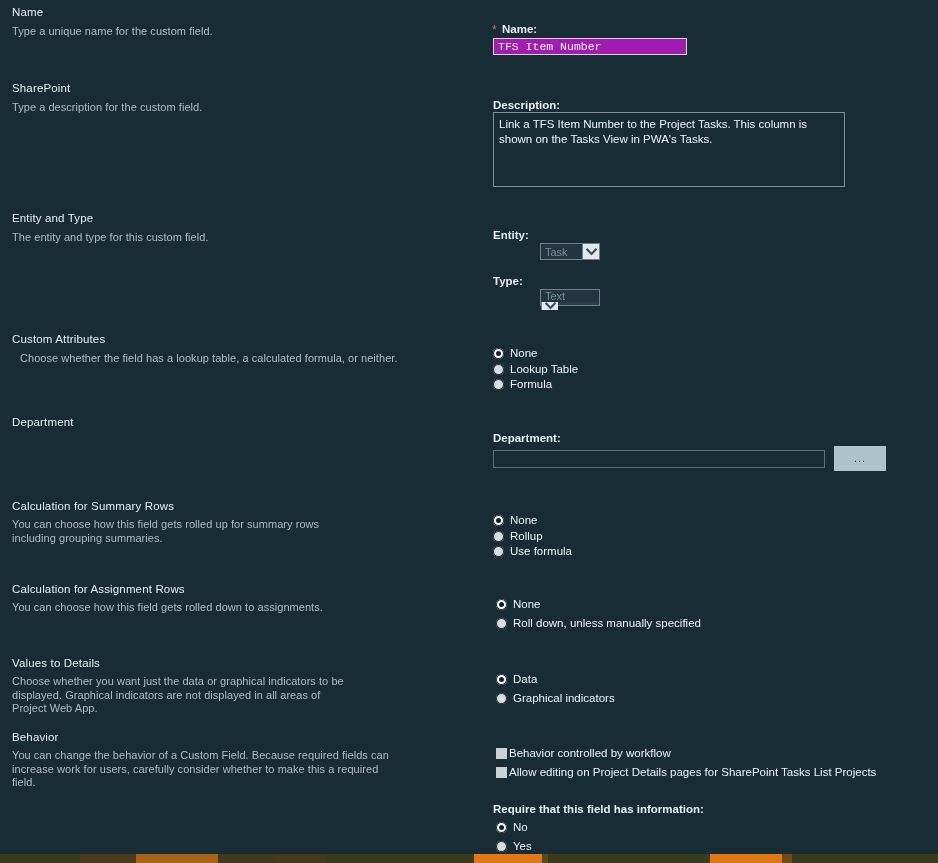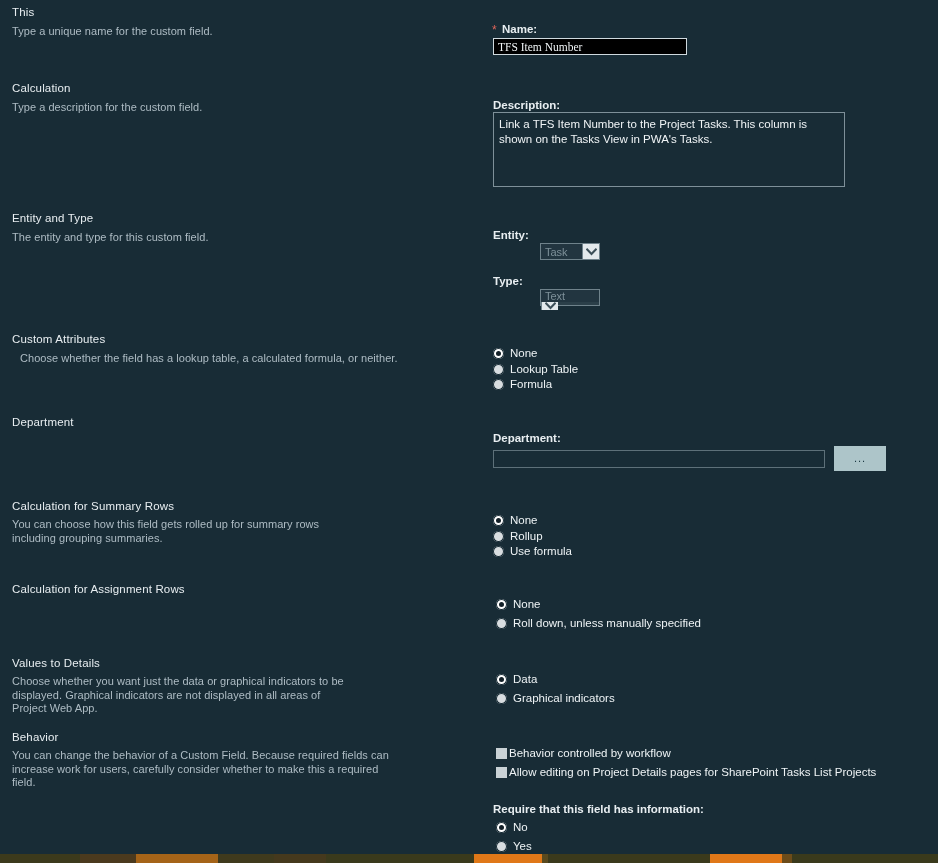--- a/index.html
+++ b/index.html
@@ -44,24 +44,24 @@
   .req-star {
     position: absolute;
     font-size: 12px;
     color: #e0655a;
     line-height: 1;
   }
 
   
   .txt-input {
     position: absolute;
-    background: #000000;
+    background: #a21caf;
     border: 1px solid #cfd9de;
     color: #f0f4f6;
-    font-family: Liberation Serif, serif;
+    font-family: Liberation Mono, monospace;
     font-size: 11.5px;
     padding: 2px 4px;
     outline: none;
   }
   .txt-area {
     position: absolute;
     background: #182c36;
     border: 1px solid #7e9099;
     color: #f0f4f6;
     font-family: "Liberation Sans", sans-serif;
@@ -189,38 +189,39 @@
     background: #3a3a1a;
     overflow: hidden;
   }
   .strip-seg { position: absolute; top: 0; height: 9px; }
 </style>
 </head>
 <body>
 
 <div class="page">
 
-  <div class="sec-title" style="left:12px; top:6px;">This</div>
+  <div class="sec-title" style="left:12px; top:6px;">Name</div>
   <div class="sec-desc" style="left:12px; top:25px; width:420px;">Type a unique name for the custom field.</div>
 
-  <div class="sec-title" style="left:12px; top:82px;">Calculation</div>
+  <div class="sec-title" style="left:12px; top:82px;">SharePoint</div>
   <div class="sec-desc" style="left:12px; top:101px; width:420px;">Type a description for the custom field.</div>
 
   <div class="sec-title" style="left:12px; top:212px;">Entity and Type</div>
   <div class="sec-desc" style="left:12px; top:231px; width:420px;">The entity and type for this custom field.</div>
 
   <div class="sec-title" style="left:12px; top:333px;">Custom Attributes</div>
   <div class="sec-desc" style="left:12px; top:352px; width:430px;margin-left:8px;">Choose whether the field has a lookup table, a calculated formula, or neither.</div>
 
   <div class="sec-title" style="left:12px; top:416px;">Department</div>
 
   <div class="sec-title" style="left:12px; top:500px;">Calculation for Summary Rows</div>
   <div class="sec-desc" style="left:12px; top:518px; width:350px;">You can choose how this field gets rolled up for summary rows including grouping summaries.</div>
 
   <div class="sec-title" style="left:12px; top:583px;">Calculation for Assignment Rows</div>
+  <div class="sec-desc" style="left:12px; top:601px; width:400px;">You can choose how this field gets rolled down to assignments.</div>
 
   <div class="sec-title" style="left:12px; top:657px;">Values to Details</div>
   <div class="sec-desc" style="left:12px; top:675px; width:340px;">Choose whether you want just the data or graphical indicators to be displayed. Graphical indicators are not displayed in all areas of Project Web App.</div>
 
   <div class="sec-title" style="left:12px; top:731px;">Behavior</div>
   <div class="sec-desc" style="left:12px; top:749px; width:378px;">You can change the behavior of a Custom Field. Because required fields can increase work for users, carefully consider whether to make this a required field.</div>
 
   <div class="req-star" style="left:492px; top:24px;">*</div>
   <div class="fld-label" style="left:502px; top:23px;">Name:</div>
   <input class="txt-input" style="left: 493px; top: 38px; width: 194px; height: 17px;" value="TFS Item Number">

